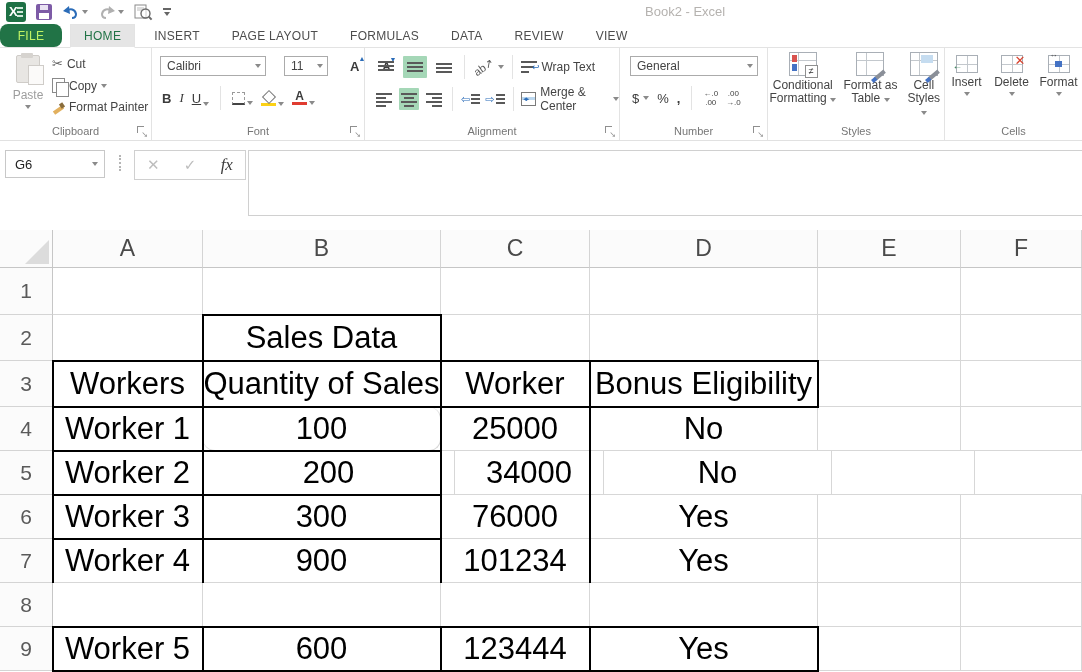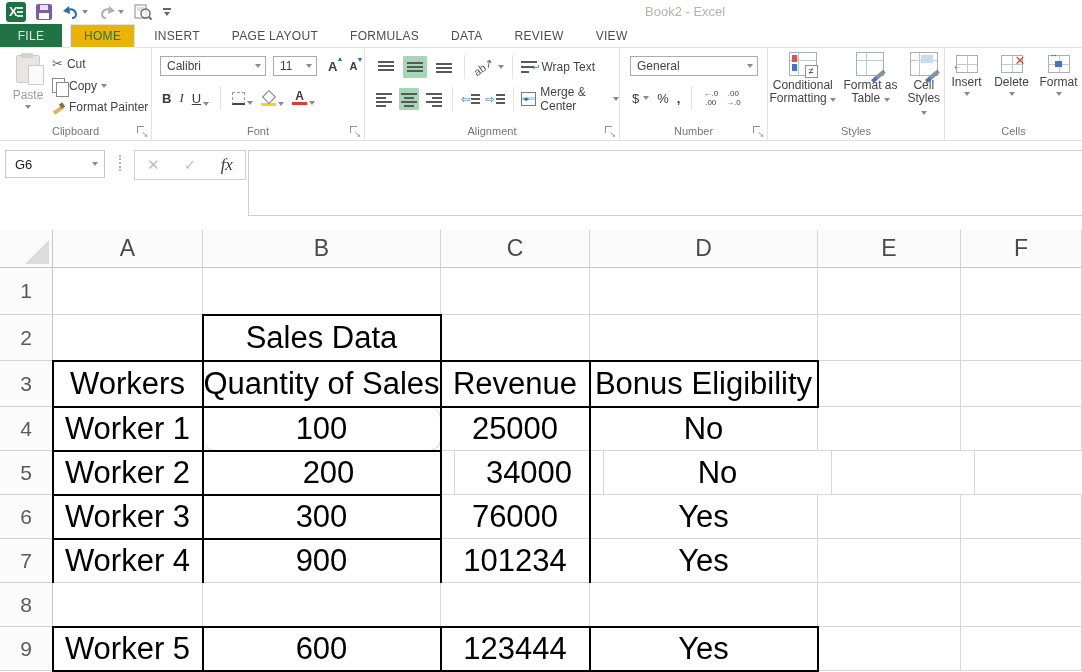--- a/index.html
+++ b/index.html
@@ -24,22 +24,22 @@
   .floppy::before{content:"";position:absolute;left:4px;top:1px;width:8px;height:5px;background:#e9e2f2;}
   .floppy::after{content:"";position:absolute;left:3px;bottom:1px;width:10px;height:6px;background:#fff;}
   .qat-custom{display:inline-flex;flex-direction:column;align-items:center;gap:2px;}
   .qat-custom b{width:8px;height:2px;background:#666;}
 
   
   .tabrow{position:absolute;left:0;top:24px;width:1082px;height:24px;background:#fff;
           border-bottom:1px solid #e3e3e3;display:flex;font-size:12px;box-sizing:border-box;}
   .tab{display:flex;align-items:center;justify-content:center;padding:0 13px;color:#4d4d4d;
        letter-spacing:.3px;cursor:default;margin-right:6px;}
-  .tab.file{background:#217346;color:#e5e5e5;width:36px;margin-right:8px;}
-  .tab.active{background:#eab308;color:#217346;border:1px solid #e3e3e3;border-bottom:1px solid #fff;
+  .tab.file{background:#217346;color:#bef264;width:36px;margin-right:8px;border-radius:8px;}
+  .tab.active{background:#e5e5e5;color:#217346;border:1px solid #e3e3e3;border-bottom:1px solid #fff;
               margin-bottom:-1px;}
 
   
   .ribbon{position:absolute;left:0;top:48px;width:1082px;height:93px;background:#fff;
           border-bottom:1px solid #e1e1e1;display:flex;box-sizing:border-box;font-size:12px;}
   .rgroup{position:relative;height:100%;border-right:1px solid #e3e3e3;box-sizing:border-box;flex:none;}
   .glabel{position:absolute;bottom:3px;left:0;right:0;text-align:center;font-size:11px;color:#767676;}
   .launcher{position:absolute;bottom:4px;right:4px;width:10px;height:10px;}
   .launcher::before{content:"";position:absolute;left:0;top:0;width:6px;height:6px;
         border-left:1px solid #8f8f8f;border-top:1px solid #8f8f8f;}
@@ -57,21 +57,21 @@
   .scissors{font-size:13px;color:#5f5f5f;}
   .copy-ico{width:11px;height:13px;border:1px solid #8a8a8a;background:#fff;position:relative;}
   .copy-ico::before{content:"";position:absolute;left:3px;top:3px;width:11px;height:13px;border:1px solid #8a8a8a;background:#fff;}
   .brush-ico{width:13px;height:13px;position:relative;}
   .brush-ico::before{content:"";position:absolute;left:1px;top:7px;width:11px;height:4px;background:#e2b05e;transform:rotate(-35deg);}
   .brush-ico::after{content:"";position:absolute;left:8px;top:2px;width:4px;height:5px;background:#8a6d3b;transform:rotate(-35deg);}
 
   
   .combo{display:inline-flex;align-items:center;justify-content:space-between;
          border:1px solid #ababab;background:#fff;height:20px;padding:0 4px 0 6px;box-sizing:border-box;}
-  .font-row1{position:absolute;left:8px;top:8px;display:flex;align-items:center;gap:7px;}
+  .font-row1{position:absolute;left:8px;top:8px;display:flex;align-items:center;gap:18px;}
   .font-row2{position:absolute;left:10px;top:38px;display:flex;align-items:center;gap:8px;}
   .fbtn{font-size:13px;color:#3b3b3b;display:inline-flex;align-items:flex-end;gap:2px;}
   .bigA{font-size:13px;font-weight:bold;color:#3b3b3b;position:relative;padding-right:5px;}
   .bigA sup{position:absolute;top:-4px;right:-1px;font-size:7px;color:#2b6cb8;}
   .border-ico{width:13px;height:13px;border:1px dashed #9a9a9a;border-bottom:2px solid #444;box-sizing:border-box;}
   .fill-ico{display:inline-flex;flex-direction:column;align-items:center;gap:1px;}
   .fill-ico .bucket{width:8px;height:8px;border:1px solid #777;transform:rotate(45deg);margin-top:1px;}
   .bar{width:15px;height:3px;}
   .acolor{display:inline-flex;flex-direction:column;align-items:center;line-height:11px;}
 
@@ -502,21 +502,21 @@
       <div class="cell" style="width: 238px;">Sales Data</div>
       <div class="cell" style="width: 149px;"></div>
       <div class="cell" style="width: 228px;"></div>
       <div class="cell" style="width: 143px;"></div>
       <div class="cell" style="width: 121px;"></div>
     </div>
     <div class="g-row" style="height: 46px;">
       <div class="row-h" style="width: 53px;">3</div>
       <div class="cell bold" style="width: 150px;">Workers</div>
       <div class="cell bold" style="width: 238px;">Quantity of Sales</div>
-      <div class="cell bold" style="width: 149px;">Revenue</div>
+      <div class="cell bold" style="width: 149px;">Worker</div>
       <div class="cell bold" style="width: 228px;">Bonus Eligibility</div>
       <div class="cell" style="width: 143px;"></div>
       <div class="cell" style="width: 121px;"></div>
     </div>
     <div class="g-row" style="height: 44px;">
       <div class="row-h" style="width: 53px;">4</div>
       <div class="cell" style="width: 150px;">Worker 1</div>
       <div class="cell" style="width: 238px; border-radius: 12px;">100</div>
       <div class="cell" style="width: 149px;">25000</div>
       <div class="cell" style="width: 228px;">No</div>

